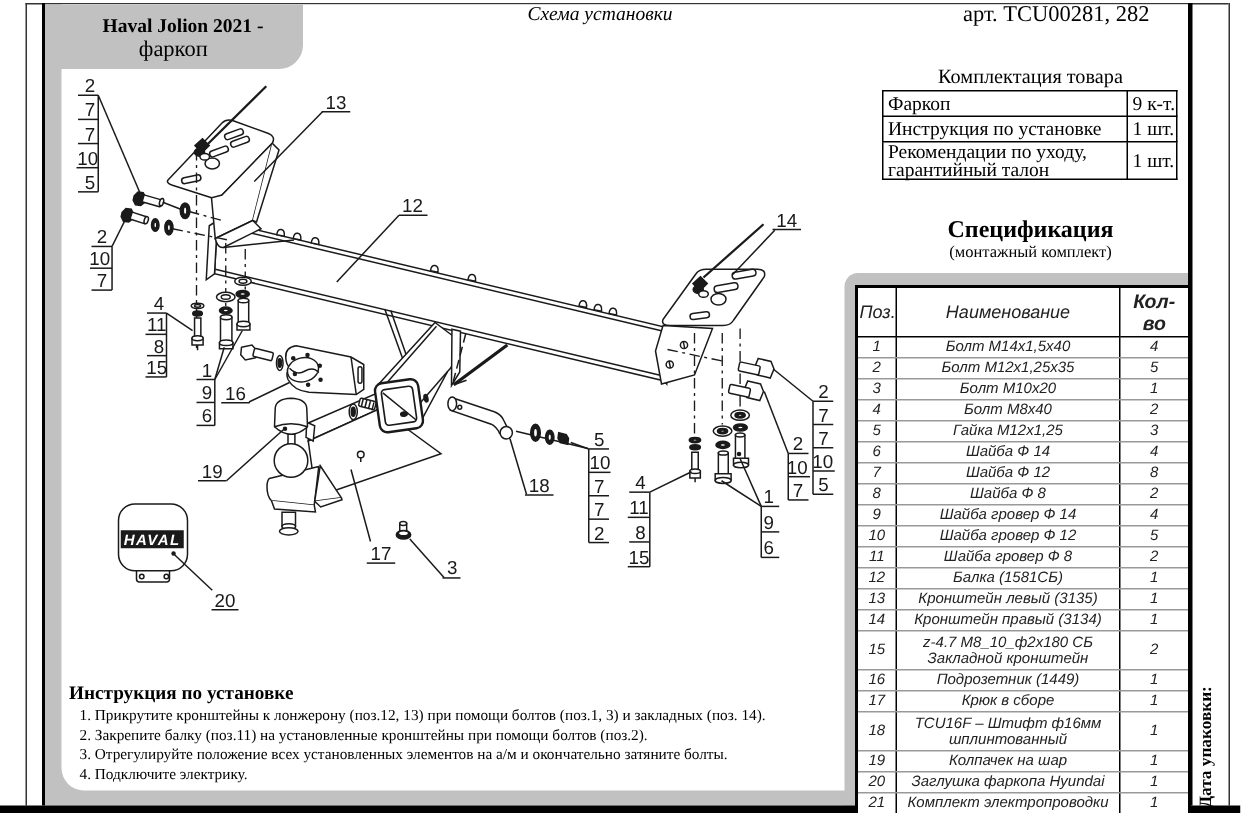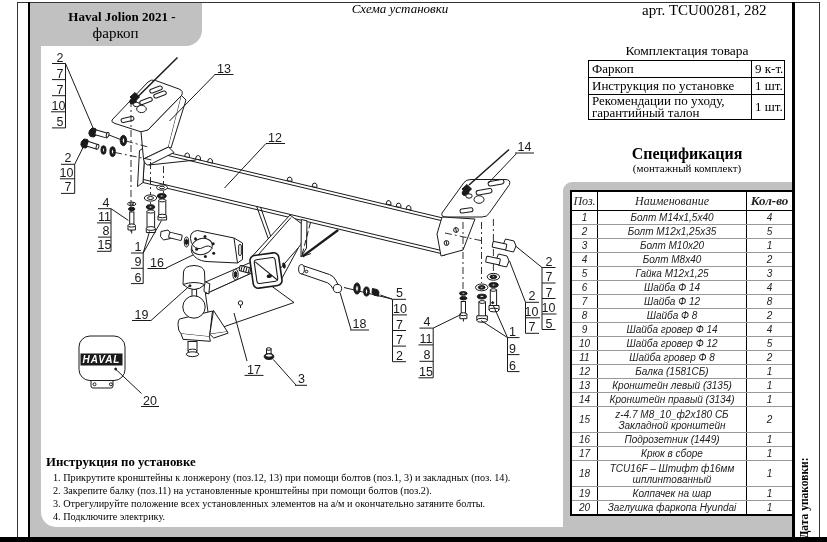--- a/index.html
+++ b/index.html
@@ -56,21 +56,21 @@
       </tr>
 </tbody>
   </table>
 
 <div class="abs" style="left:588px;top:145px;width:198px;text-align:center;font-family:'Liberation Serif',serif;font-weight:bold;font-size:16px;">Спецификация</div>
 
 <div class="abs" style="left:588px;top:161.5px;width:198px;text-align:center;font-family:'Liberation Serif',serif;font-size:11px;">(монтажный комплект)</div>
 
 <table class="abs" style="left:570px;top:190px;width:218px;border-collapse:collapse;table-layout:fixed;border:2px solid #000;background:#fff;font-style:italic;text-align:center;font-size:10px;color:#222;">
   <tbody>
-      <tr style="height:13.5px;font-family:Liberation Serif, serif;font-size:12px;">
+      <tr style="height:13.5px;font-family:Liberation Sans, sans-serif;font-size:12px;">
     <td style="width:23px;border:1px solid #000;">Поз.</td>
     <td style="width:146px;border:1px solid #000;">Наименование</td>
     <td style="width:43px;border:1px solid #000;font-weight:bold;font-size:13px;">Кол-во</td>
   </tr>
   <tr style="height:13.2px;">
         <td class="c1">1</td>
         <td class="c2">Болт М14х1,5х40</td>
         <td class="c3">4</td>
       </tr>
   <tr style="height:13.2px;">
@@ -159,20 +159,25 @@
         <td class="c3">1</td>
       </tr>
   <tr style="height:13.2px;">
         <td class="c1">19</td>
         <td class="c2">Колпачек на шар</td>
         <td class="c3">1</td>
       </tr>
   <tr style="height:13.2px;">
         <td class="c1">20</td>
         <td class="c2">Заглушка фаркопа Hyundai</td>
+        <td class="c3">1</td>
+      </tr>
+  <tr style="height:13.2px;">
+        <td class="c1">21</td>
+        <td class="c2">Комплект электропроводки</td>
         <td class="c3">1</td>
       </tr>
 </tbody>
   </table>
 <style>
   td.c1{border-left:1px solid #000;border-right:1px solid #000;border-top:1px solid #999;border-bottom:1px solid #999;}
   td.c2{border-left:1px solid #000;border-right:1px solid #000;border-top:1px solid #999;border-bottom:1px solid #999;}
   td.c3{border-left:1px solid #000;border-right:1px solid #000;border-top:1px solid #999;border-bottom:1px solid #999;}
 </style>
 

